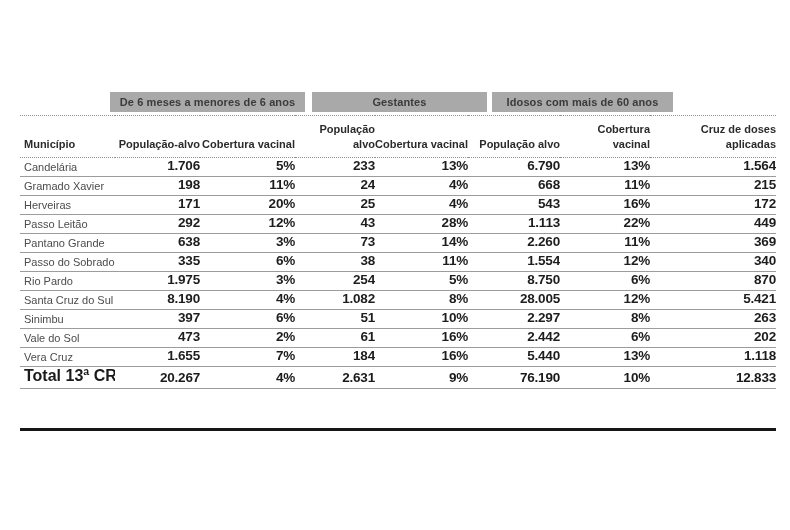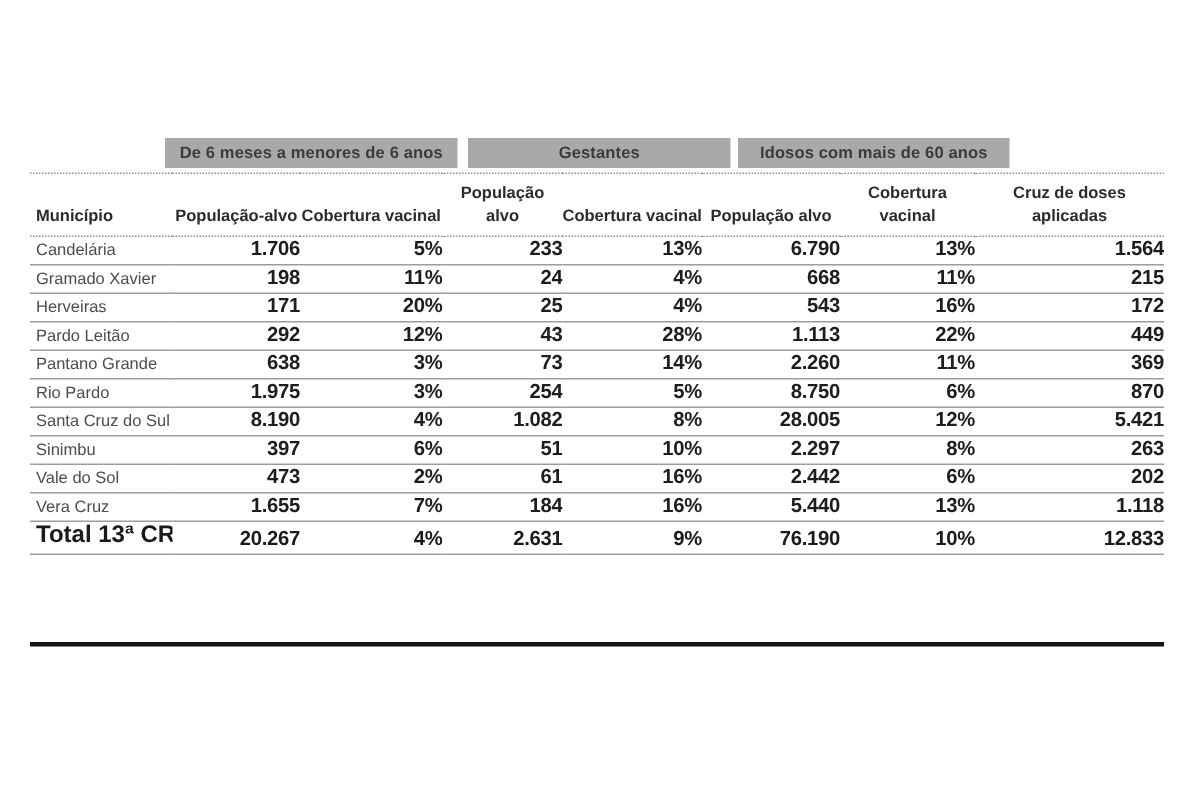--- a/index.html
+++ b/index.html
@@ -25,21 +25,21 @@
   }
   .bar1 { margin-left: -5px;  margin-right: -10px; }
   .bar2 { margin-left: 17px;  margin-right: -19px; }
   .bar3 { margin-left: 24px;  margin-right: -23px; }
 
   
   tr.col-row th {
     height: 42px; vertical-align: bottom;
     padding: 6px 0 6px 0;
     font-size: 11px; font-weight: bold; color: #2b2b2b;
-    line-height: 1.3;
+    text-align: right; line-height: 1.3;
     border-bottom: 1px dotted #8f8f8f;
   }
   tr.col-row th.first { text-align: left; padding-left: 4px; }
 
   
   td {
     height: 19px; vertical-align: bottom; padding: 0 0 2px 0;
     border-bottom: 1px solid #9c9c9c;
     font-size: 13.5px; font-weight: bold; color: #1d1d1d;
     text-align: right; letter-spacing: -0.2px; line-height: 1.1;
@@ -123,38 +123,48 @@
           <td class="municipio">Herveiras</td>
           <td>171</td>
           <td>20%</td>
           <td>25</td>
           <td>4%</td>
           <td>543</td>
           <td>16%</td>
           <td>172</td>
         </tr>
         <tr class="data-row">
-          <td class="municipio">Pardo Leitão</td>
+          <td class="municipio">Passo Leitão</td>
           <td>292</td>
           <td>12%</td>
           <td>43</td>
           <td>28%</td>
           <td>1.113</td>
           <td>22%</td>
           <td>449</td>
         </tr>
         <tr class="data-row">
           <td class="municipio">Pantano Grande</td>
           <td>638</td>
           <td>3%</td>
           <td>73</td>
           <td>14%</td>
           <td>2.260</td>
           <td>11%</td>
           <td>369</td>
+        </tr>
+        <tr class="data-row">
+          <td class="municipio">Passo do Sobrado</td>
+          <td>335</td>
+          <td>6%</td>
+          <td>38</td>
+          <td>11%</td>
+          <td>1.554</td>
+          <td>12%</td>
+          <td>340</td>
         </tr>
         <tr class="data-row">
           <td class="municipio">Rio Pardo</td>
           <td>1.975</td>
           <td>3%</td>
           <td>254</td>
           <td>5%</td>
           <td>8.750</td>
           <td>6%</td>
           <td>870</td>

